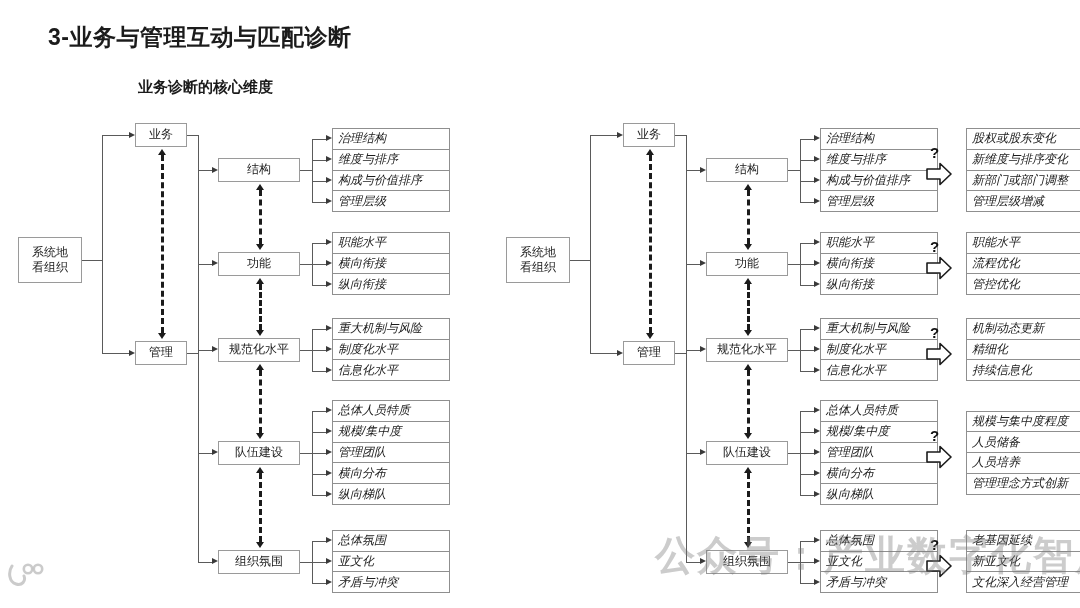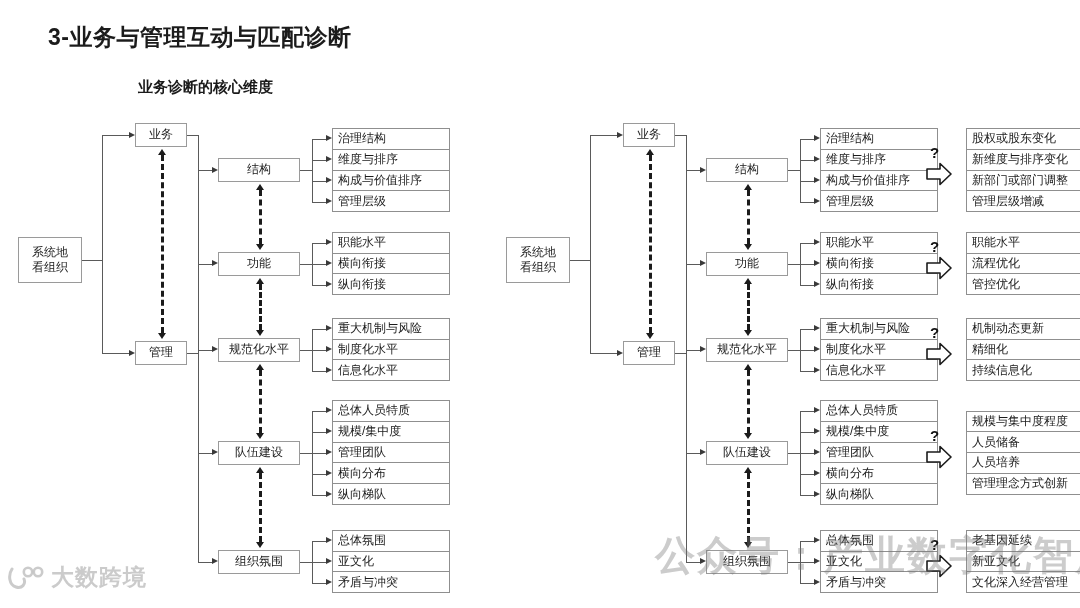--- a/index.html
+++ b/index.html
@@ -36,21 +36,21 @@
     display:flex;align-items:center;justify-content:center;
     font-size:12px;color:#1b1b1b;
     line-height:1.15;
     text-align:center;
     white-space:nowrap;
   }
   .node.root{font-size:12px;line-height:1.25;flex-direction:column;}
   .leafgroup{
     position:absolute;box-sizing:border-box;
     border:1px solid #8f8f8f;background:#ffffff;
-    display:flex;flex-direction:column;
+    display:flex;flex-direction:column;font-style:italic;
   }
   .leafgroup .leaf{
     box-sizing:border-box;
     flex:1 1 auto;
     border-bottom:1px solid #8f8f8f;
     display:flex;align-items:center;
     padding-left:5px;
     font-size:12px;color:#1b1b1b;white-space:nowrap;
   }
   .leafgroup .leaf:last-child{border-bottom:none;}
@@ -407,16 +407,15 @@
       </div>
     </div>
 
   <div class="wm-center">公众号：产业数字化智库</div>
   <div class="wm-brand">
     <svg width="36" height="26" viewBox="0 0 36 26">
       <path d="M4 4 C0 10, 1 20, 8 22 C14 24, 18 19, 16 14" fill="none" stroke="rgba(190,190,190,.8)" stroke-width="3" stroke-linecap="round"></path>
       <circle cx="20" cy="7" r="4.2" fill="none" stroke="rgba(190,190,190,.8)" stroke-width="2.6"></circle>
       <circle cx="30" cy="7" r="4.2" fill="none" stroke="rgba(190,190,190,.8)" stroke-width="2.6"></circle>
     </svg>
-    <span class="wm-text">大数跨境</span>
   </div>
 
 </div>
 
 </body></html>

